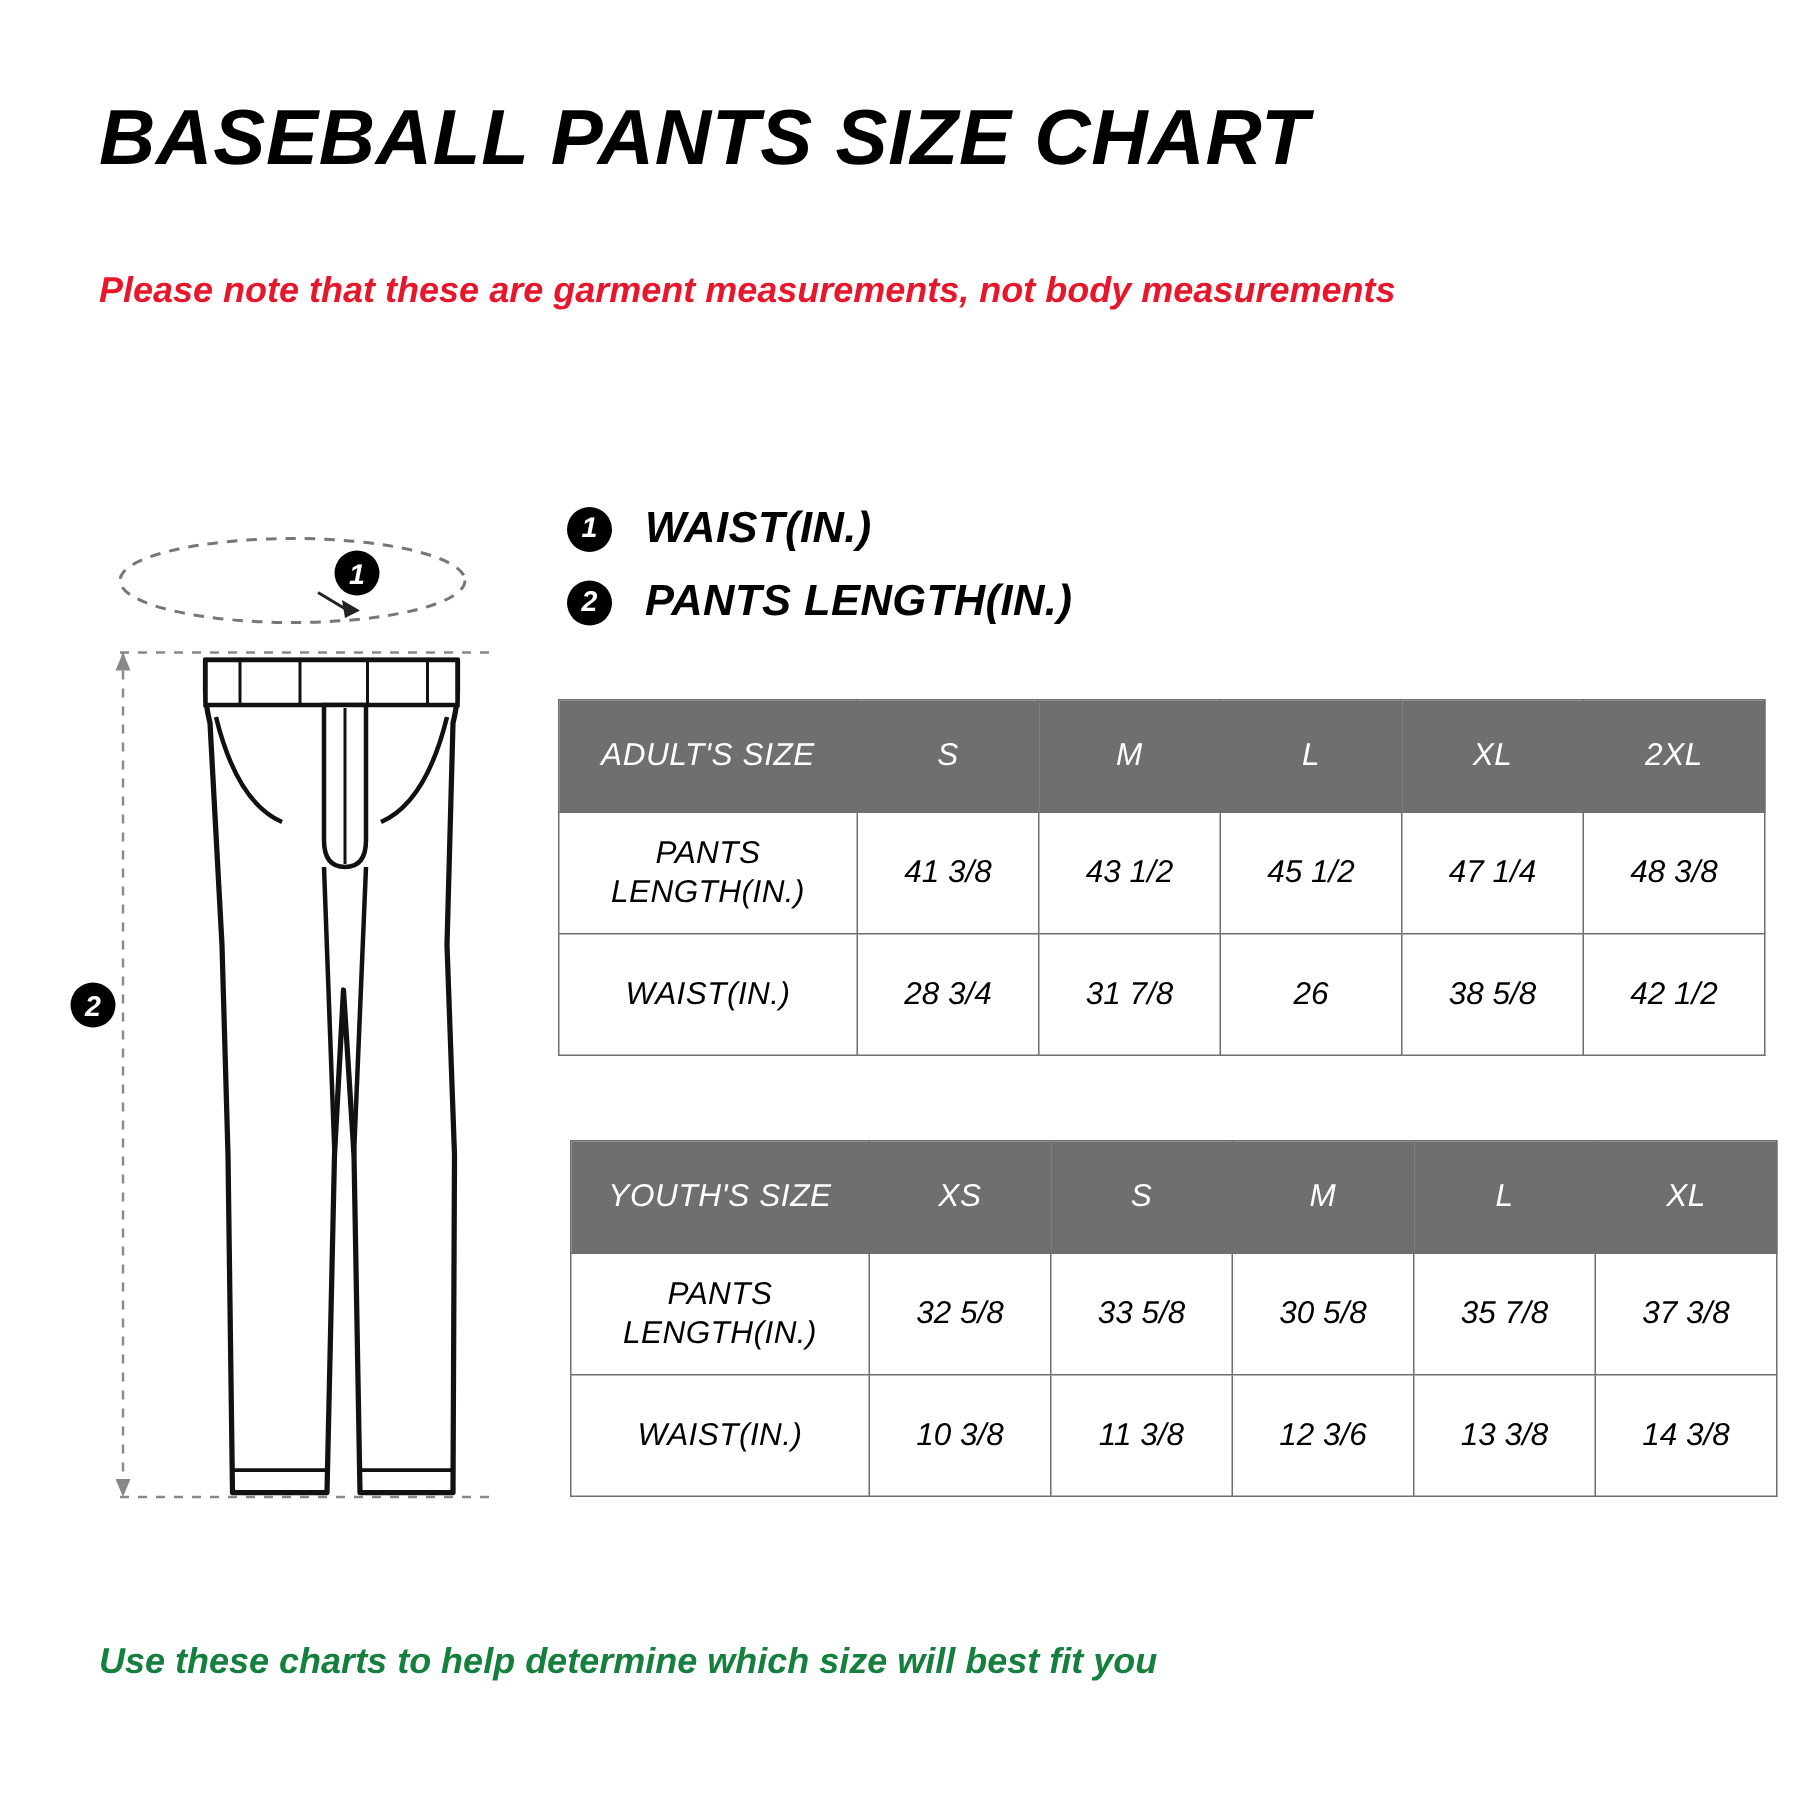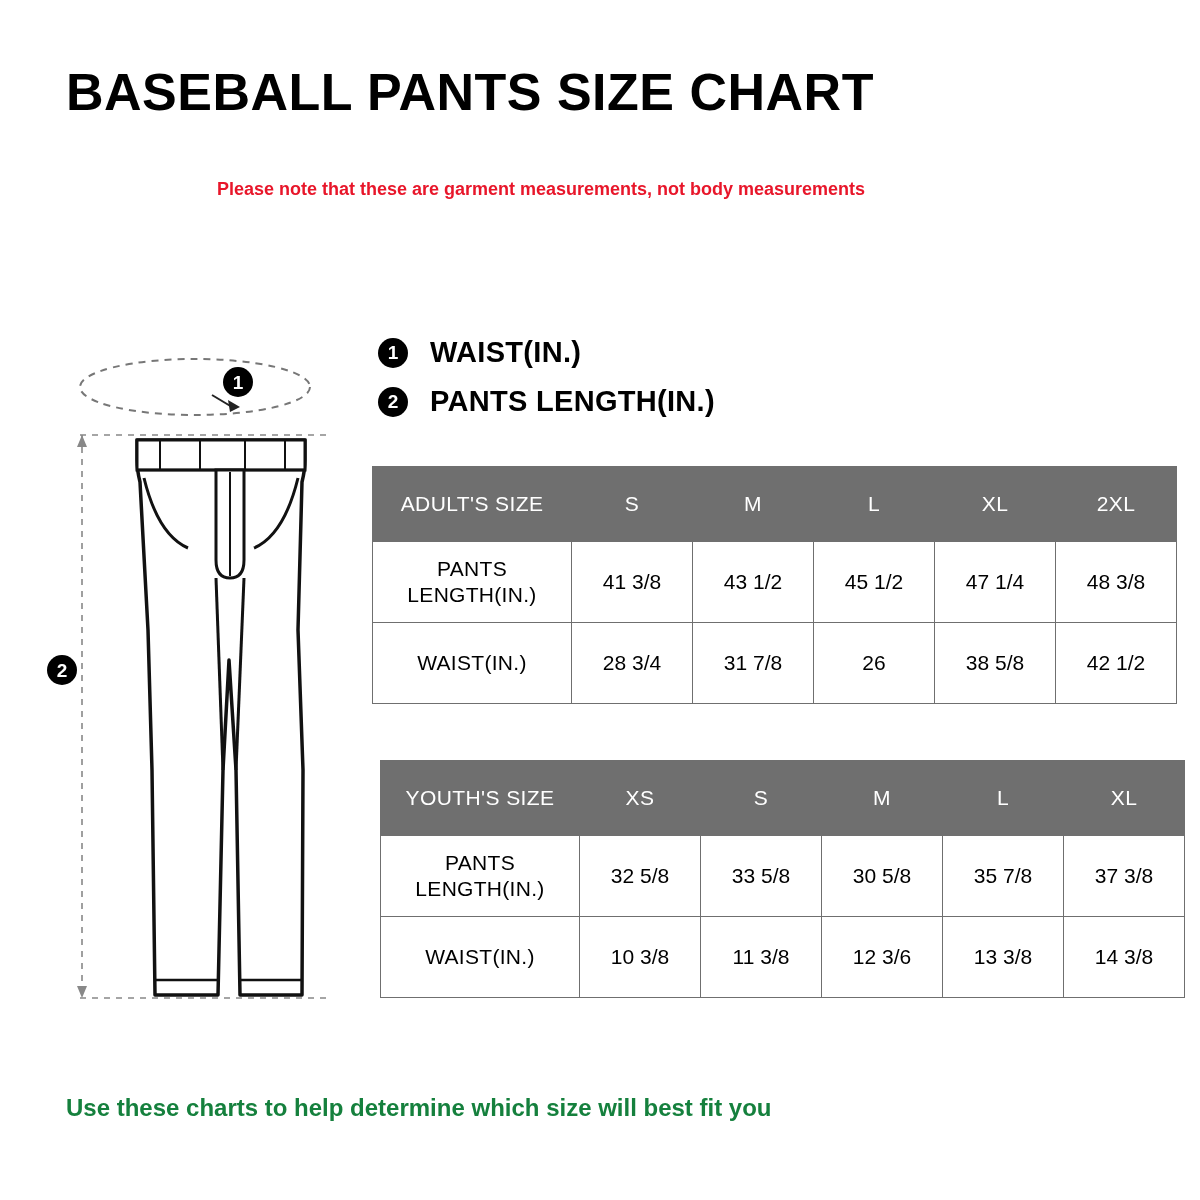--- a/index.html
+++ b/index.html
@@ -12,42 +12,42 @@
     height: 1200px;
     font-family: "Liberation Sans", sans-serif;
     color: #000000;
     position: relative;
     overflow: hidden;
   }
   .page {
     position: relative;
     width: 1200px;
     height: 952px;
+    font-style: italic;
   }
   
   .title {
     position: absolute;
     left: 66px;
     top: 62px;
     font-size: 52px;
     font-weight: 800;
     letter-spacing: 0.5px;
     color: #000;
     white-space: nowrap;
   }
   .subtitle {
     position: absolute;
     left: 66px;
     top: 178px;
     width: 950px;
-    font-size: 18px;
+    font-size: 24px;
     font-weight: 700;
     line-height: 1.32;
     color: #e8162a;
-    text-align: center;
   }
   .footnote {
     position: absolute;
     left: 66px;
     top: 1094px;
     width: 1060px;
     font-size: 24px;
     font-weight: 700;
     color: #15803d;
   }

